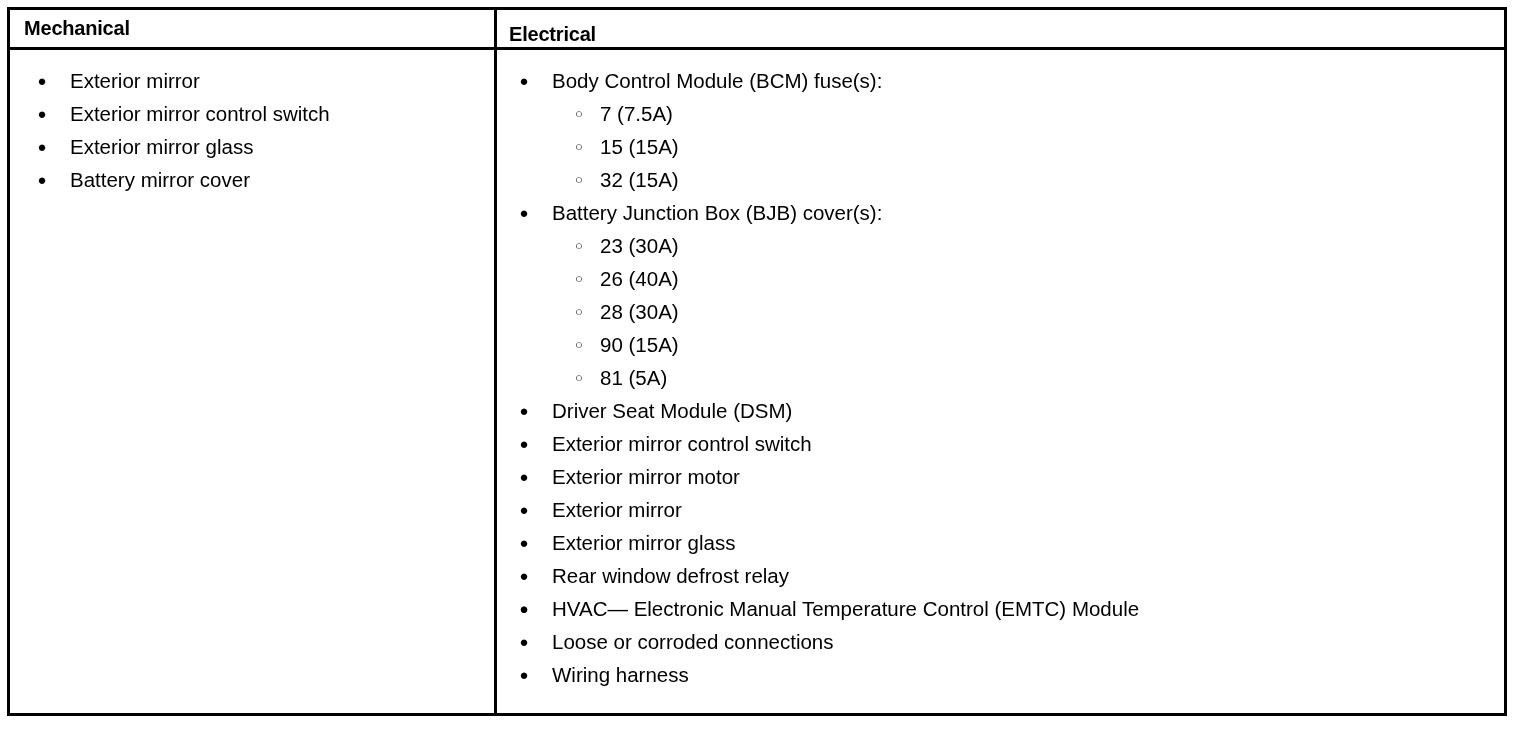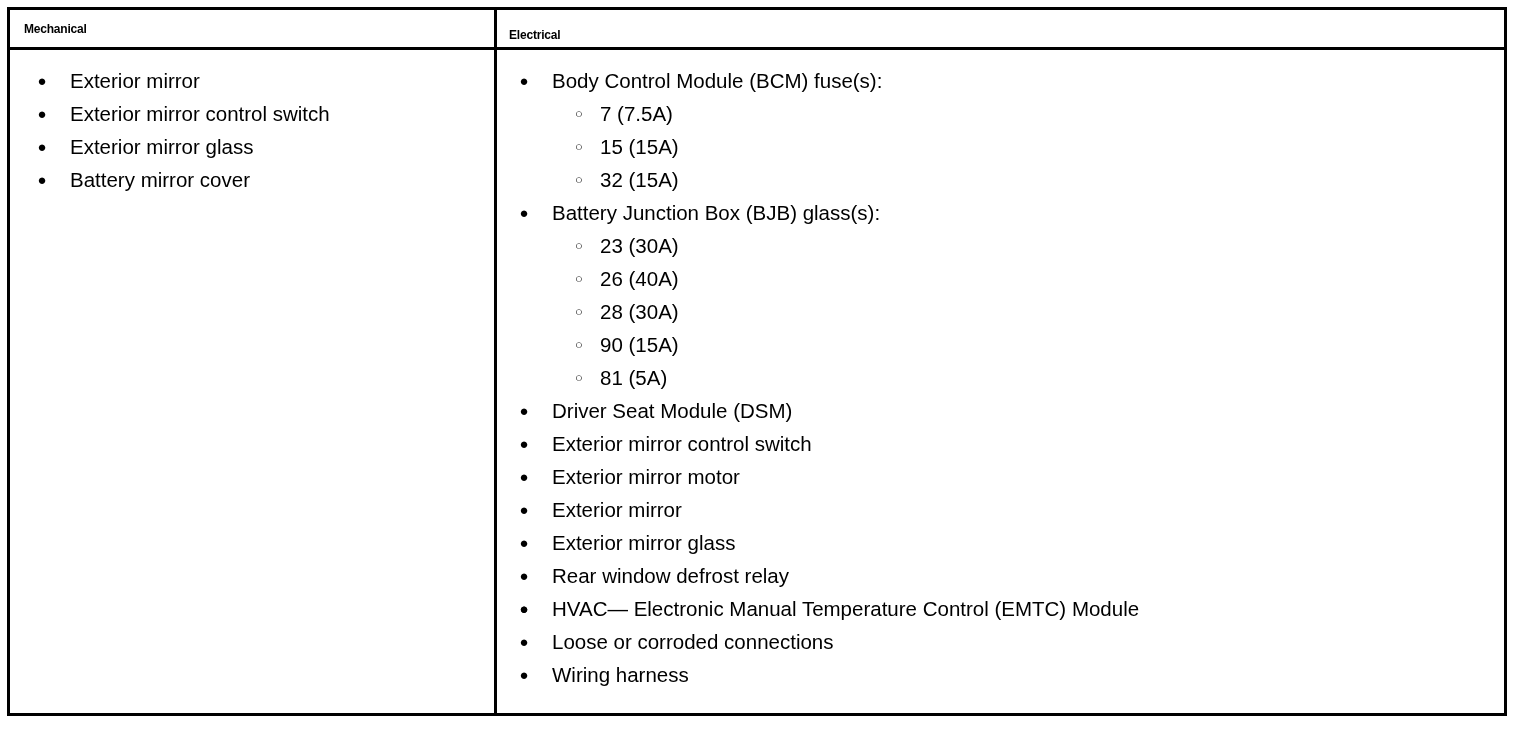--- a/index.html
+++ b/index.html
@@ -42,21 +42,21 @@
     display: flex;
     flex: 0 0 auto;
     height: 40px;
     border-bottom: 3px solid #000000;
     box-sizing: border-box;
   }
   .header-cell {
     box-sizing: border-box;
     display: flex;
     align-items: center;
-    font-size: 12px;
+    font-size: 20px;
     font-weight: bold;
     letter-spacing: -0.2px;
     padding-left: 14px;
   }
   .header-cell.col-mech {
     flex: 0 0 487px;   
     border-right: 3px solid #000000;
   }
   .header-cell.col-elec {
     flex: 1 1 auto;
@@ -190,21 +190,21 @@
               </li>
               <li class="sub-item">
                 <span class="marker-circle">○</span>
                 <span class="item-label">32 (15A)</span>
               </li>
             </ul>
           </li>
 
           <li class="bullet-item">
             <span class="marker-disc">●</span>
-            <span class="item-label">Battery Junction Box (BJB) glass(s):</span>
+            <span class="item-label">Battery Junction Box (BJB) cover(s):</span>
             <ul class="sub-list">
               <li class="sub-item">
                 <span class="marker-circle">○</span>
                 <span class="item-label">23 (30A)</span>
               </li>
               <li class="sub-item">
                 <span class="marker-circle">○</span>
                 <span class="item-label">26 (40A)</span>
               </li>
               <li class="sub-item">

